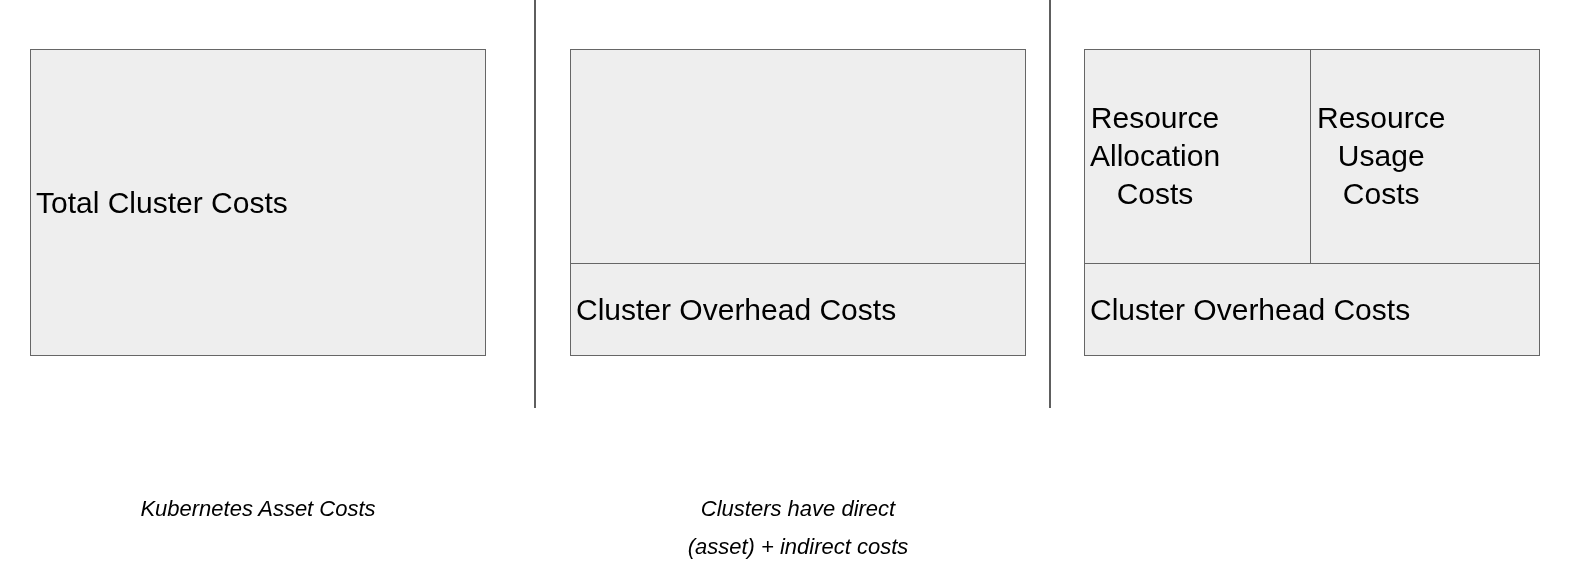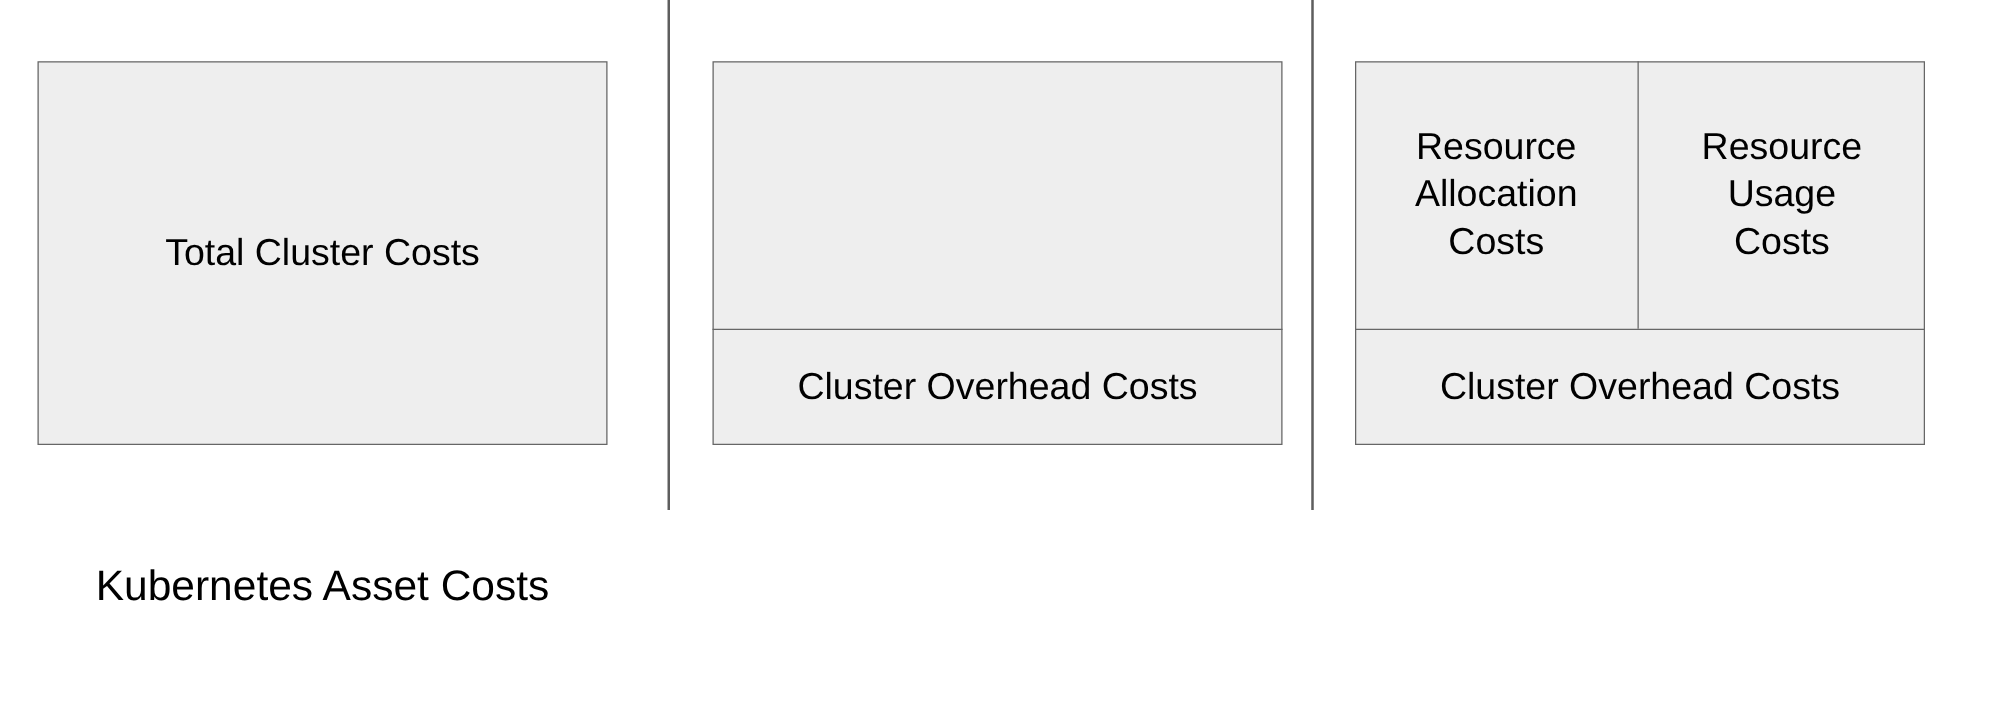--- a/index.html
+++ b/index.html
@@ -39,21 +39,20 @@
     background: #eeeeee;
     border: 1px solid #666666;
     box-sizing: border-box;
   }
 
   
   .cell {
     position: absolute;
     display: flex;
     align-items: center;
-    justify-content: center;
     box-sizing: border-box;
   }
   .cell .cell-text {
     text-align: center;
     font-size: 30px;
     line-height: 38px;
     color: #000000;
     white-space: pre-line;
     padding: 0 6px;
   }
@@ -67,24 +66,26 @@
   .rule-v {
     position: absolute;
     width: 1px;
     background: #666666;
   }
 
   
   .caption {
     position: absolute;
     text-align: center;
-    font-size: 34px;
+    font-style: italic;
+    font-size: 22px;
     line-height: 38px;
     color: #000000;
     white-space: pre-line;
+    margin-top: 40px;
   }
 
   
   #box-total-cluster-costs { left: 30px;  top: 49px;  width: 456px; height: 307px; }
   #cell-total-cluster-costs { left: 30px; top: 49px;  width: 456px; height: 307px; }
   #caption-1 { left: 30px;  top: 450px; width: 456px; }
 
   
   #box-cluster-breakdown { left: 570px; top: 49px; width: 456px; height: 307px; }
   #rule-panel2 { left: 570px; top: 263px; width: 456px; }
@@ -118,20 +119,22 @@
 
   <div class="box" id="box-cluster-breakdown"></div>
 
   <div class="rule-h" id="rule-panel2"></div>
 
 
   <div class="cell" id="cell-cluster-overhead-2">
     <span class="cell-text">Cluster Overhead Costs</span>
   </div>
 
+  <div class="caption" id="caption-2">Clusters have direct
+(asset) + indirect costs</div>
 
   <div class="panel-divider" id="divider-2"></div>
 
   <div class="box" id="box-asset-breakdown"></div>
 
   <div class="rule-h" id="rule-panel3-h"></div>
 
   <div class="rule-v" id="rule-panel3-v"></div>
 
   <div class="cell" id="cell-resource-allocation-costs">

